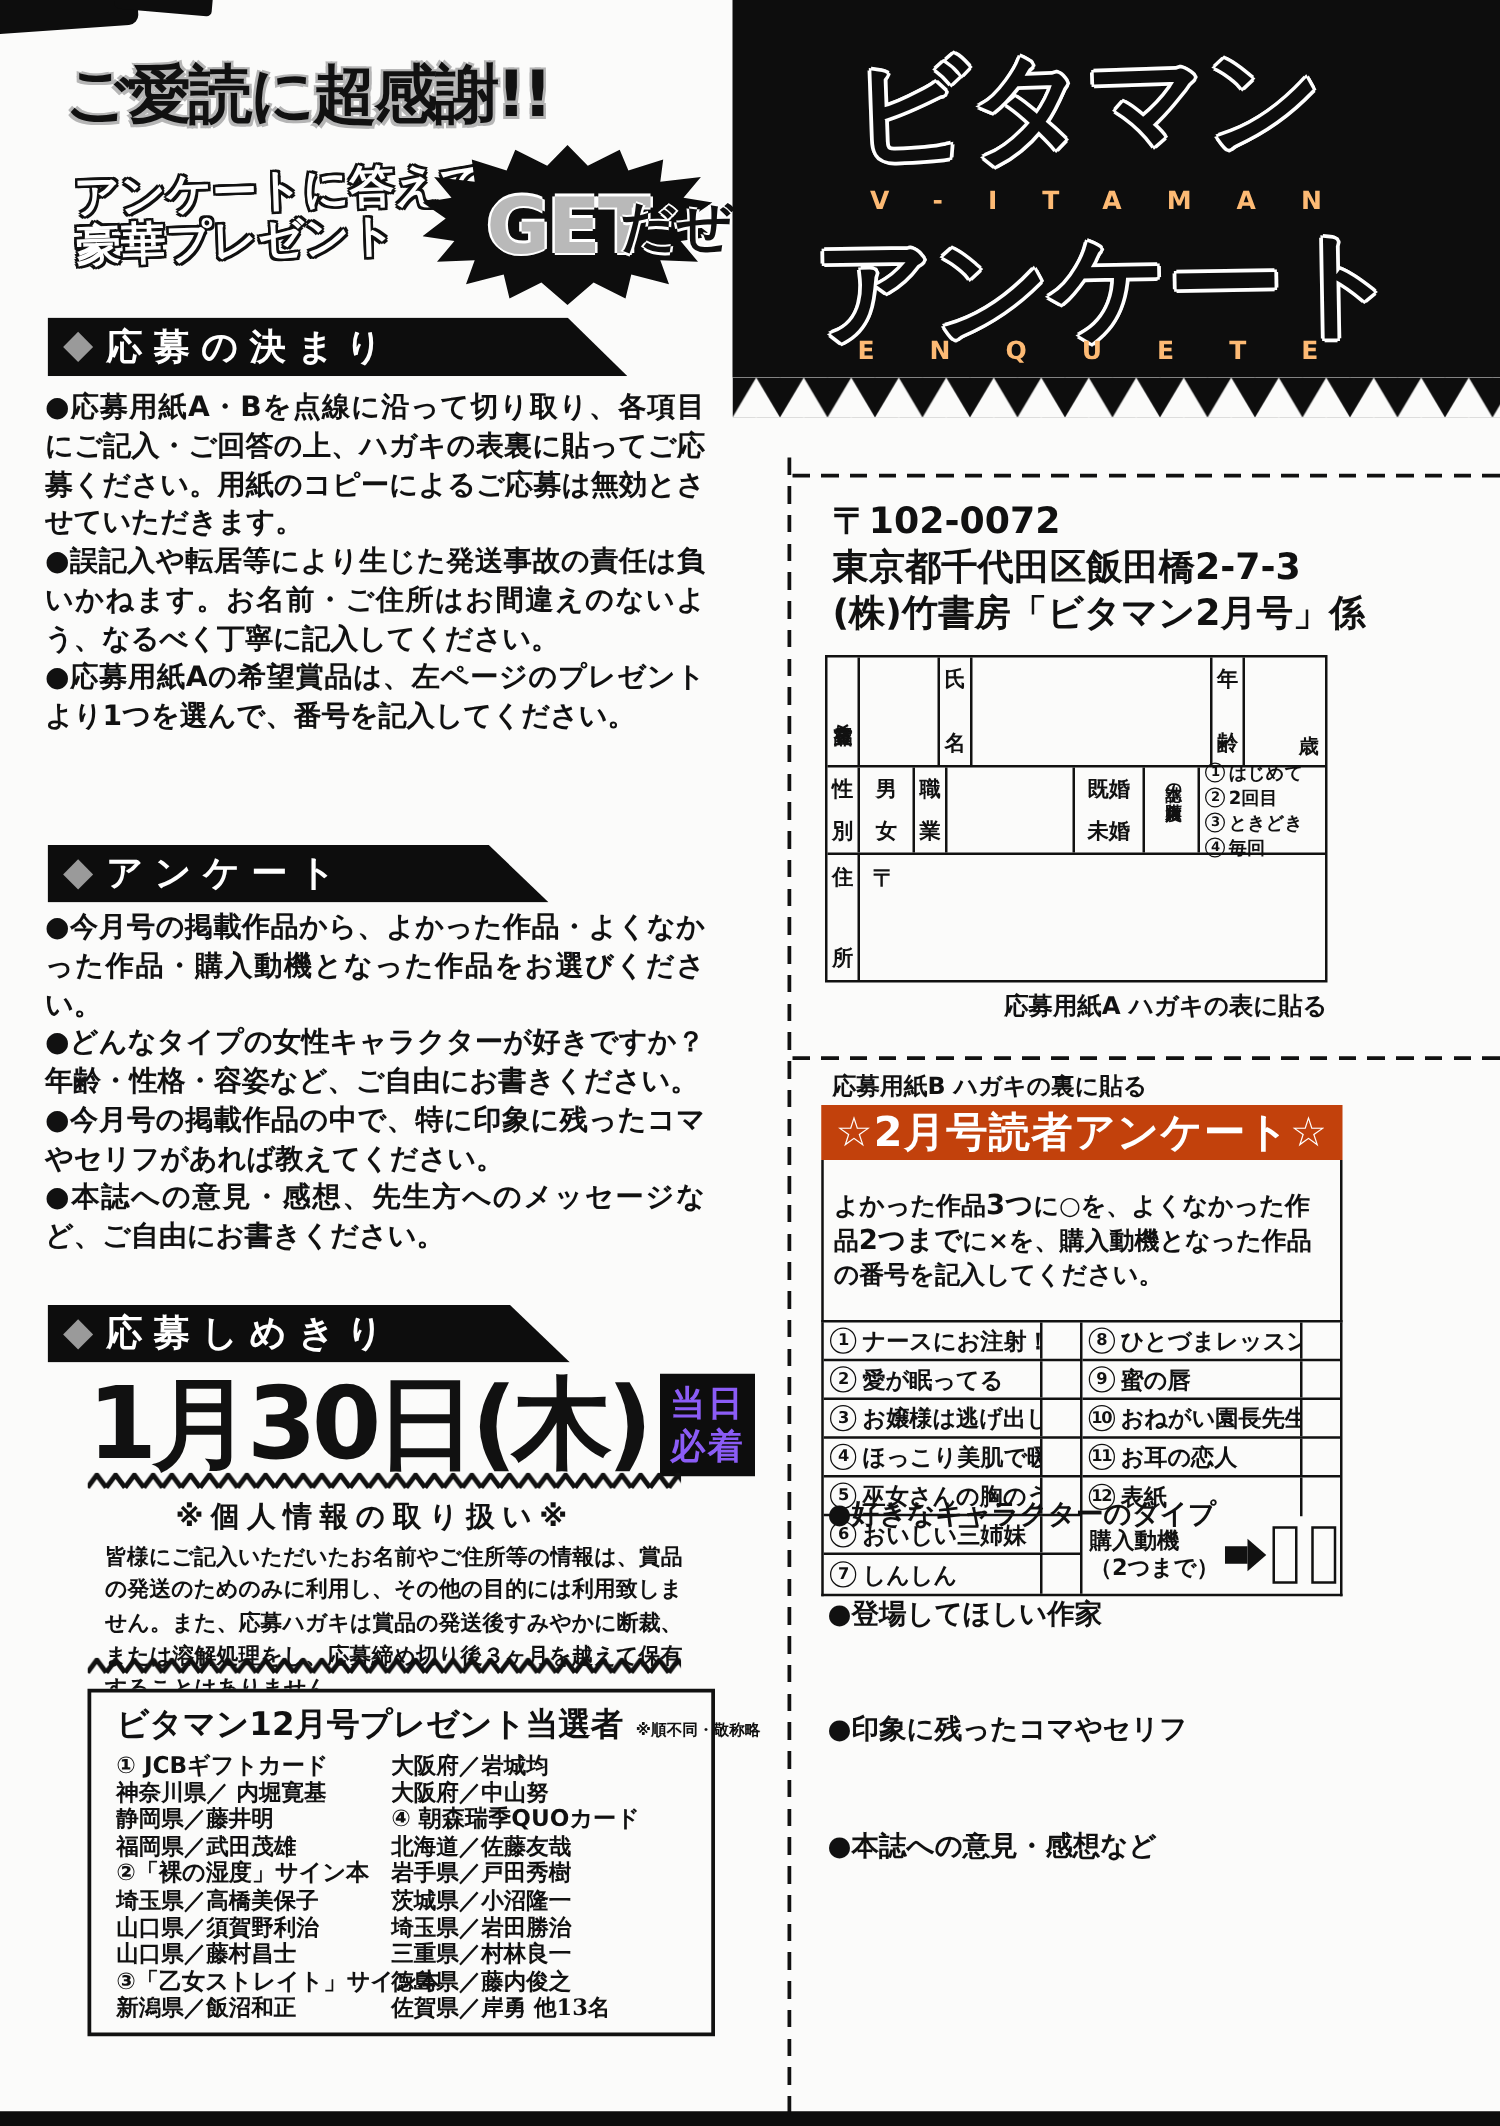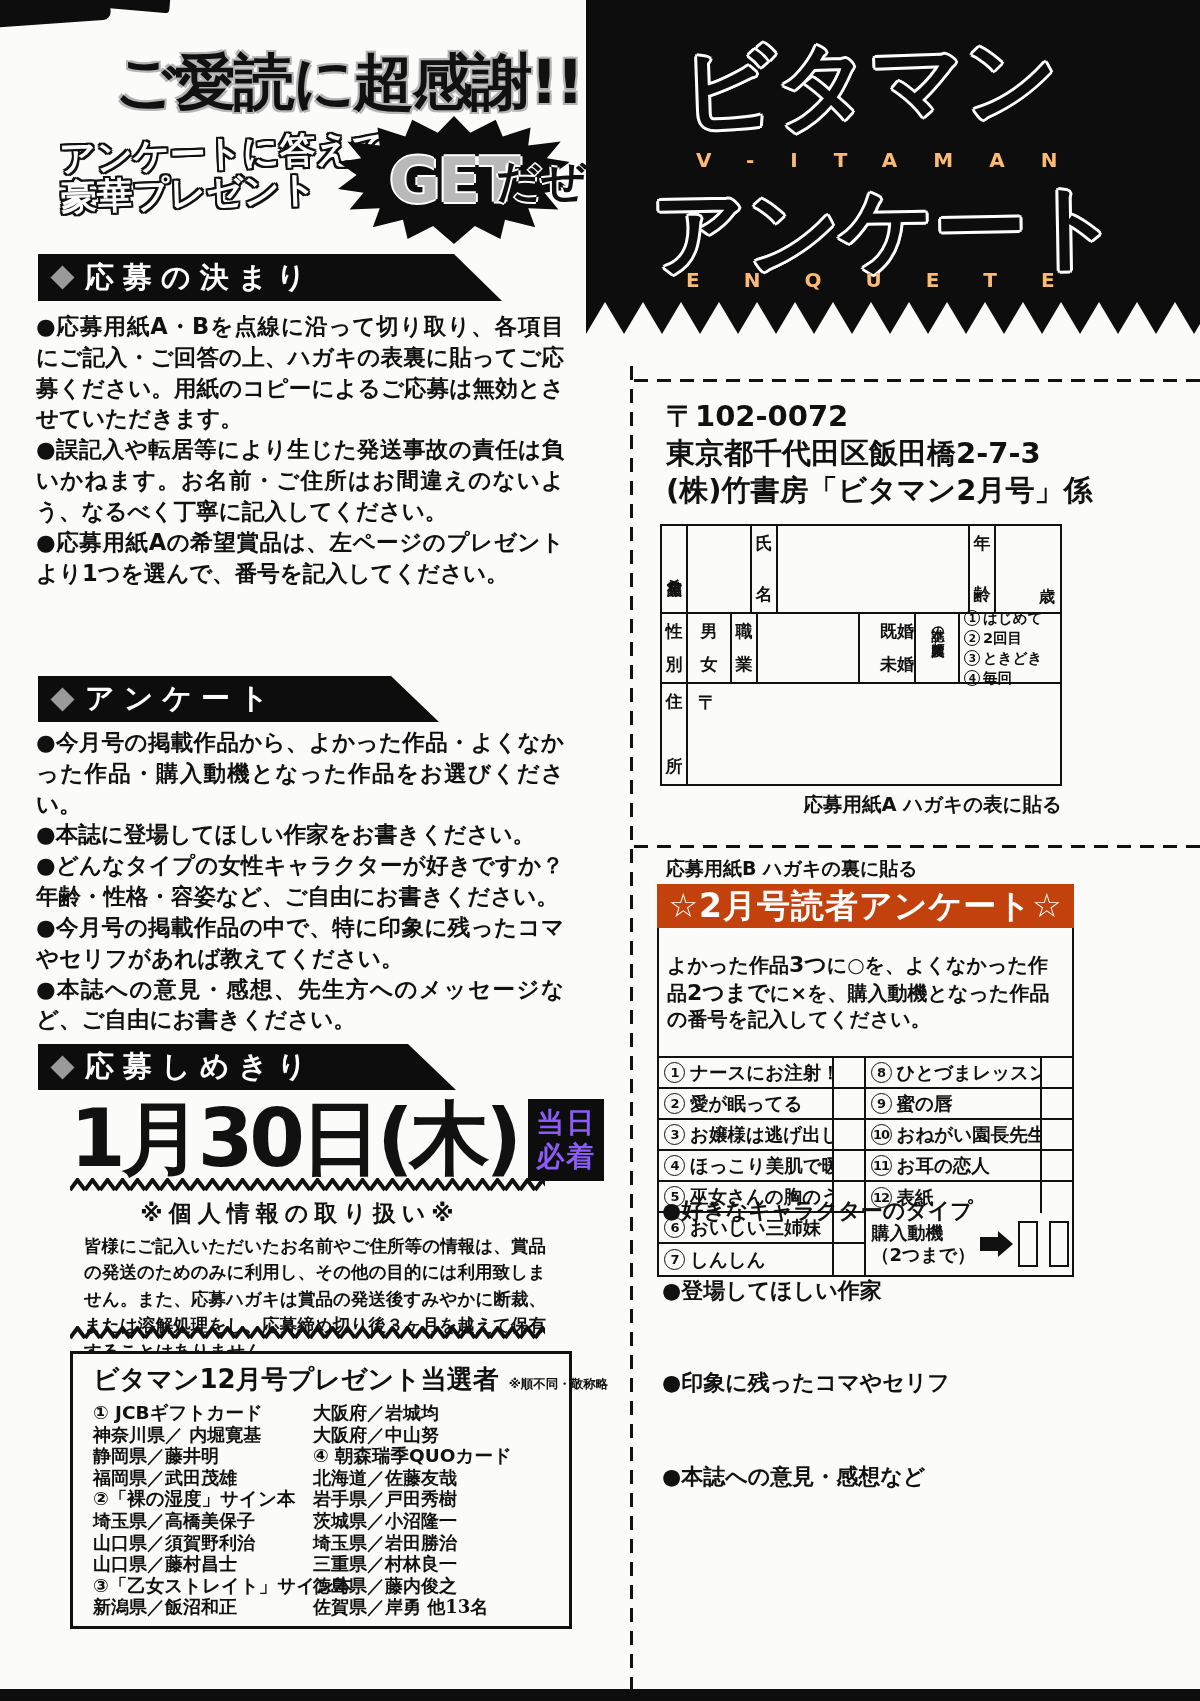--- a/index.html
+++ b/index.html
@@ -5,22 +5,22 @@
   html,body { margin:0; padding:0; }
   body { font-family:"DejaVu Sans",sans-serif; color:#111; }
   #page { position:relative; width:1200px; height:1701px; background:#fbfbfa; overflow:hidden; }
   .abs { position:absolute; }
 
   
   .blob1 { left:-20px; top:-14px; width:130px; height:38px; background:#0d0d0d; transform:rotate(-4deg); border-radius:8px; }
   .blob2 { left:92px; top:-10px; width:78px; height:20px; background:#0d0d0d; transform:rotate(5deg); border-radius:4px; }
 
   
-  .headline { left:52px; top:42px; width:530px; font-size:61px; font-weight:900; letter-spacing:-2px;
-    text-shadow:-2px -2px 0 #b5b5b5, 2px -2px 0 #b5b5b5, -2px 2px 0 #b5b5b5, 2px 2px 0 #b5b5b5; white-space:nowrap;text-align:right; }
+  .headline { left:52px; top:42px; width:530px; font-size:51px; font-weight:900; letter-spacing:-2px;
+    text-shadow:-2px -2px 0 #b5b5b5, 2px -2px 0 #b5b5b5, -2px 2px 0 #b5b5b5, 2px 2px 0 #b5b5b5; white-space:nowrap; }
   .subheader { left:60px; top:134px; transform:rotate(-2deg); font-weight:900; line-height:1.08; font-size:36px; color:#fff;
     text-shadow:-2px 0 #111,2px 0 #111,0 -2px #111,0 2px #111,-2px -2px #111,2px 2px #111,-2px 2px #111,2px -2px #111; }
   .burst { left:338px; top:116px; width:232px; height:128px; background:#0d0d0d; display:flex; align-items:center; justify-content:center;
     clip-path:polygon(50% 0%,57% 13%,68% 3%,71% 16%,83% 9%,82% 23%,96% 20%,90% 33%,100% 36%,92% 46%,100% 57%,89% 60%,95% 73%,82% 72%,85% 87%,72% 81%,70% 96%,59% 86%,50% 100%,41% 86%,30% 96%,28% 81%,15% 87%,18% 72%,5% 73%,11% 60%,0% 57%,8% 46%,0% 36%,10% 33%,4% 20%,18% 23%,17% 9%,29% 16%,32% 3%,43% 13%); }
   .get { font-size:62px; font-weight:900; color:#b9b9b9; letter-spacing:-2px;
     text-shadow:-2px 0 #fff,2px 0 #fff,0 -2px #fff,0 2px #fff; }
   .getsuffix { left:496px; top:152px; font-size:44px; font-weight:900; color:#111; white-space:nowrap;
     text-shadow:-2px 0 #fff,2px 0 #fff,0 -2px #fff,0 2px #fff; }
 
   
@@ -84,21 +84,21 @@
   .formA { left:660px; top:524px; width:402px; border:2.5px solid #111; box-sizing:border-box; background:#fbfbfa; }
   .f-row { display:flex; box-sizing:border-box; }
   .f-r1 { height:88px; border-bottom:2px solid #111; }
   .f-r2 { height:70px; border-bottom:2px solid #111; }
   .f-r3 { height:100px; }
   .f-cell { box-sizing:border-box; border-right:2px solid #111; position:relative; }
   .f-cell:last-child { border-right:none; }
   .vlab { display:flex; align-items:center; justify-content:center; font-weight:700; }
   .vtxt { writing-mode:vertical-rl; text-orientation:upright; font-size:15px; font-weight:700; letter-spacing:1px; }
   .two { display:flex; flex-direction:column; align-items:center; justify-content:space-between; padding:6px 0; font-size:17px; font-weight:700; }
-  .w26 { width:26px; } .w44 { width:44px; } .w56 { width:56px;align-items:flex-end; } .w64 { width:64px; } .w100 { width:100px; }
+  .w26 { width:26px; } .w44 { width:44px; } .w56 { width:56px; } .w64 { width:64px; } .w100 { width:100px; }
   .grow { flex:1; }
   .sai { position:absolute; right:5px; bottom:4px; font-size:16px; font-weight:700; }
   .hindo { display:flex; align-items:center; justify-content:center; }
   .hindo .vtxt { font-size:13px; height:60px; line-height:1.15; letter-spacing:0; }
   .freq { display:flex; flex-direction:column; justify-content:center; gap:1px; padding-left:4px; }
   .freq-line { display:flex; align-items:center; font-size:14.5px; font-weight:700; white-space:nowrap; }
   .yubin { position:absolute; left:10px; top:6px; font-size:19px; font-weight:700; }
   .capA { left:660px; top:791px; width:402px; text-align:right; font-size:19.5px; font-weight:800; }
   .capB { left:666px; top:856px; font-size:19px; font-weight:800; }
 
@@ -164,21 +164,20 @@
       <p class="bp">●応募用紙Aの希望賞品は、左ページのプレゼントより1つを選んで、番号を記入してください。</p>
     </div>
 
   <div class="abs banner banner-enq">
     <span class="dia"></span>
     <span class="btxt">アンケート</span>
   </div>
   <div class="abs body-text bt-enq">
 
   <p class="bp">●今月号の掲載作品から、よかった作品・よくなかった作品・購入動機となった作品をお選びください。</p>
-      <p class="bp">●本誌に登場してほしい作家をお書きください。</p>
       <p class="bp">●どんなタイプの女性キャラクターが好きですか？年齢・性格・容姿など、ご自由にお書きください。</p>
       <p class="bp">●今月号の掲載作品の中で、特に印象に残ったコマやセリフがあれば教えてください。</p>
       <p class="bp">●本誌への意見・感想、先生方へのメッセージなど、ご自由にお書きください。</p>
     </div>
 
   <div class="abs banner banner-dead">
     <span class="dia"></span>
     <span class="btxt">応募しめきり</span>
   </div>
   <div class="abs daterow">

